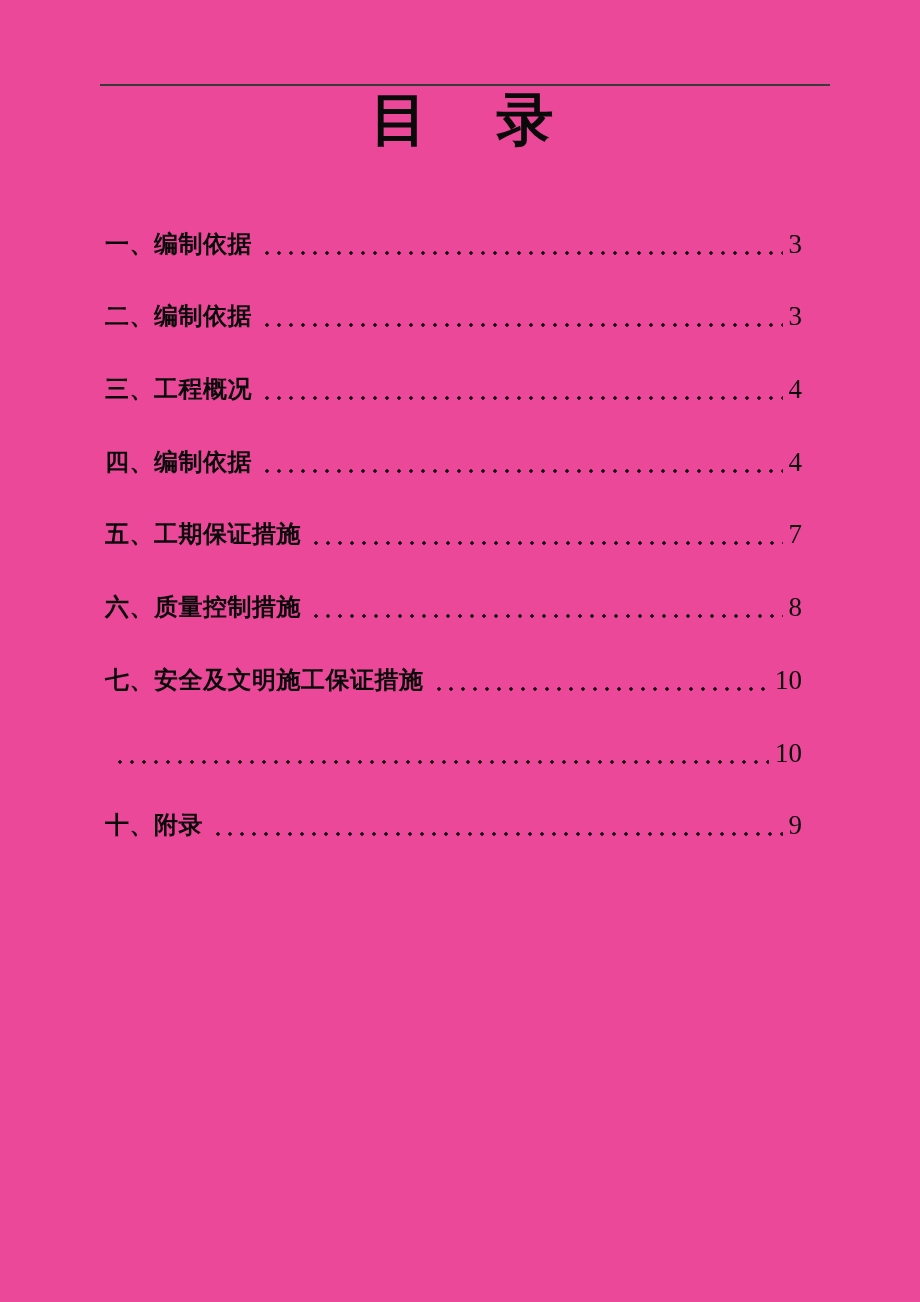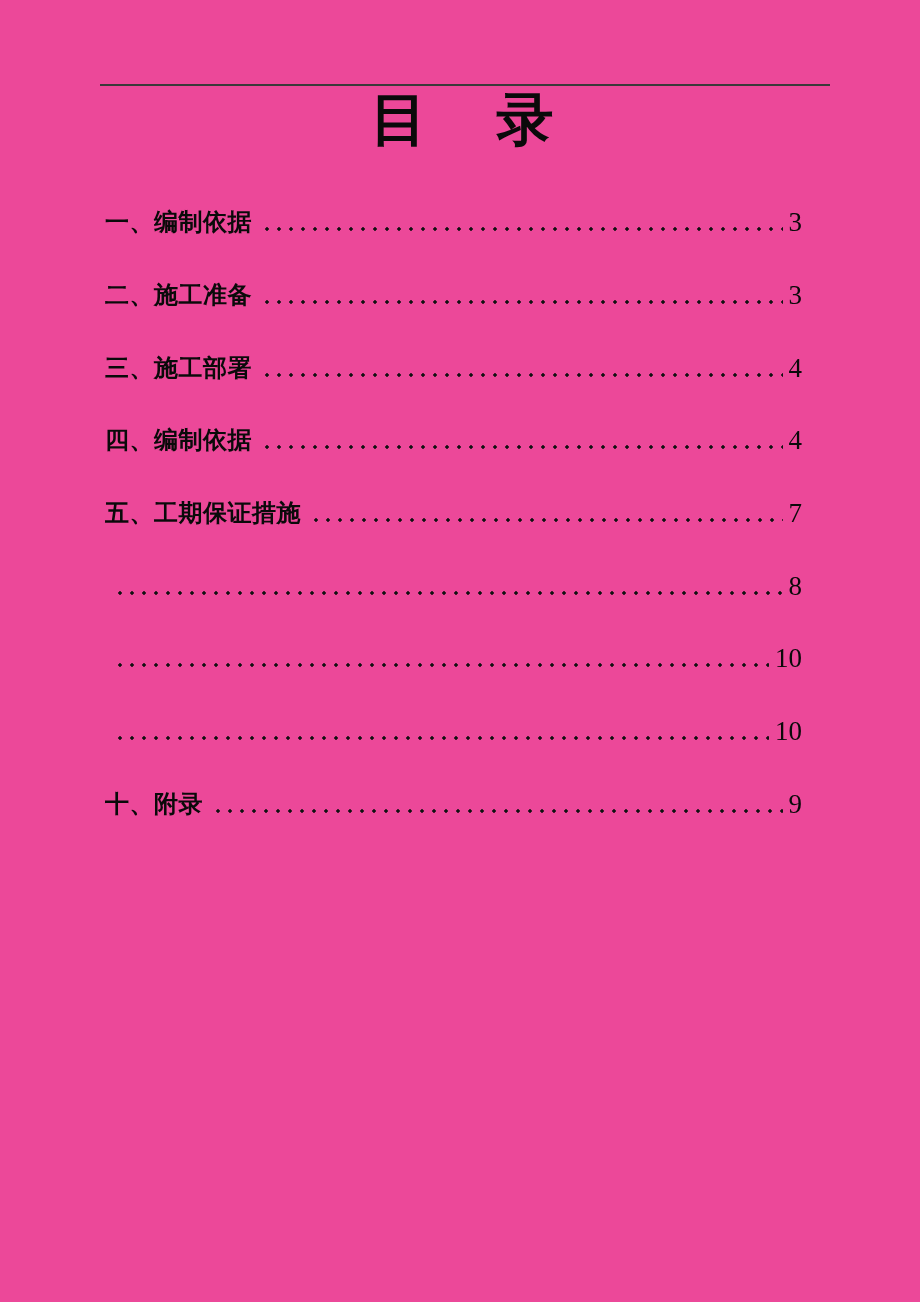--- a/index.html
+++ b/index.html
@@ -40,21 +40,21 @@
     color: #0a0a0a;
   }
   .toc {
     position: absolute;
     left: 105px;
     top: 186px;
     width: 697px; 
   }
   .toc-row {
     display: flex;
-    align-items: center;
+    align-items: flex-end;
     height: 72.7px;
     width: 100%;
   }
   .toc-label {
     white-space: nowrap;
     font-size: 24px;
     line-height: 30px;
     font-weight: bold;
     letter-spacing: 0.5px;
   }
@@ -82,49 +82,51 @@
   <div class="header-rule"></div>
   <h1 class="doc-title">目　录</h1>
   <div class="toc" id="toc-list">
   <div class="toc-row">
     <span class="toc-label">一、编制依据</span>
     <span class="toc-leader"></span>
     <span class="toc-page">3</span>
   </div>
 
   <div class="toc-row">
-    <span class="toc-label">二、施工准备</span>
+    <span class="toc-label">二、编制依据</span>
     <span class="toc-leader"></span>
     <span class="toc-page">3</span>
   </div>
 
   <div class="toc-row">
-    <span class="toc-label">三、施工部署</span>
+    <span class="toc-label">三、工程概况</span>
     <span class="toc-leader"></span>
     <span class="toc-page">4</span>
   </div>
 
   <div class="toc-row">
     <span class="toc-label">四、编制依据</span>
     <span class="toc-leader"></span>
     <span class="toc-page">4</span>
   </div>
 
   <div class="toc-row">
     <span class="toc-label">五、工期保证措施</span>
     <span class="toc-leader"></span>
     <span class="toc-page">7</span>
   </div>
 
   <div class="toc-row">
+    <span class="toc-label">六、质量控制措施</span>
     <span class="toc-leader"></span>
     <span class="toc-page">8</span>
   </div>
 
   <div class="toc-row">
+    <span class="toc-label">七、安全及文明施工保证措施</span>
     <span class="toc-leader"></span>
     <span class="toc-page">10</span>
   </div>
 
   <div class="toc-row">
     <span class="toc-leader"></span>
     <span class="toc-page">10</span>
   </div>
 
 

